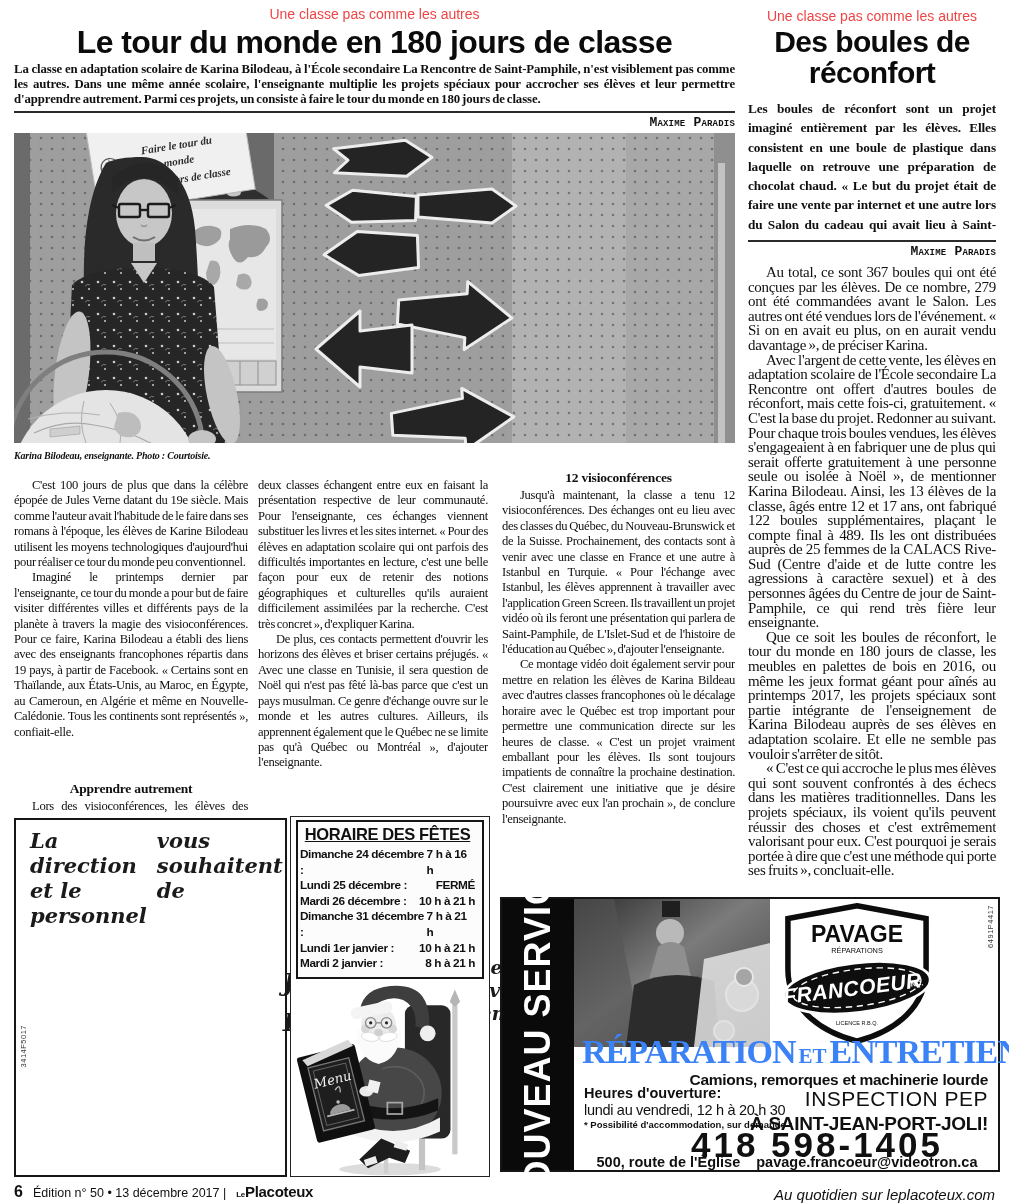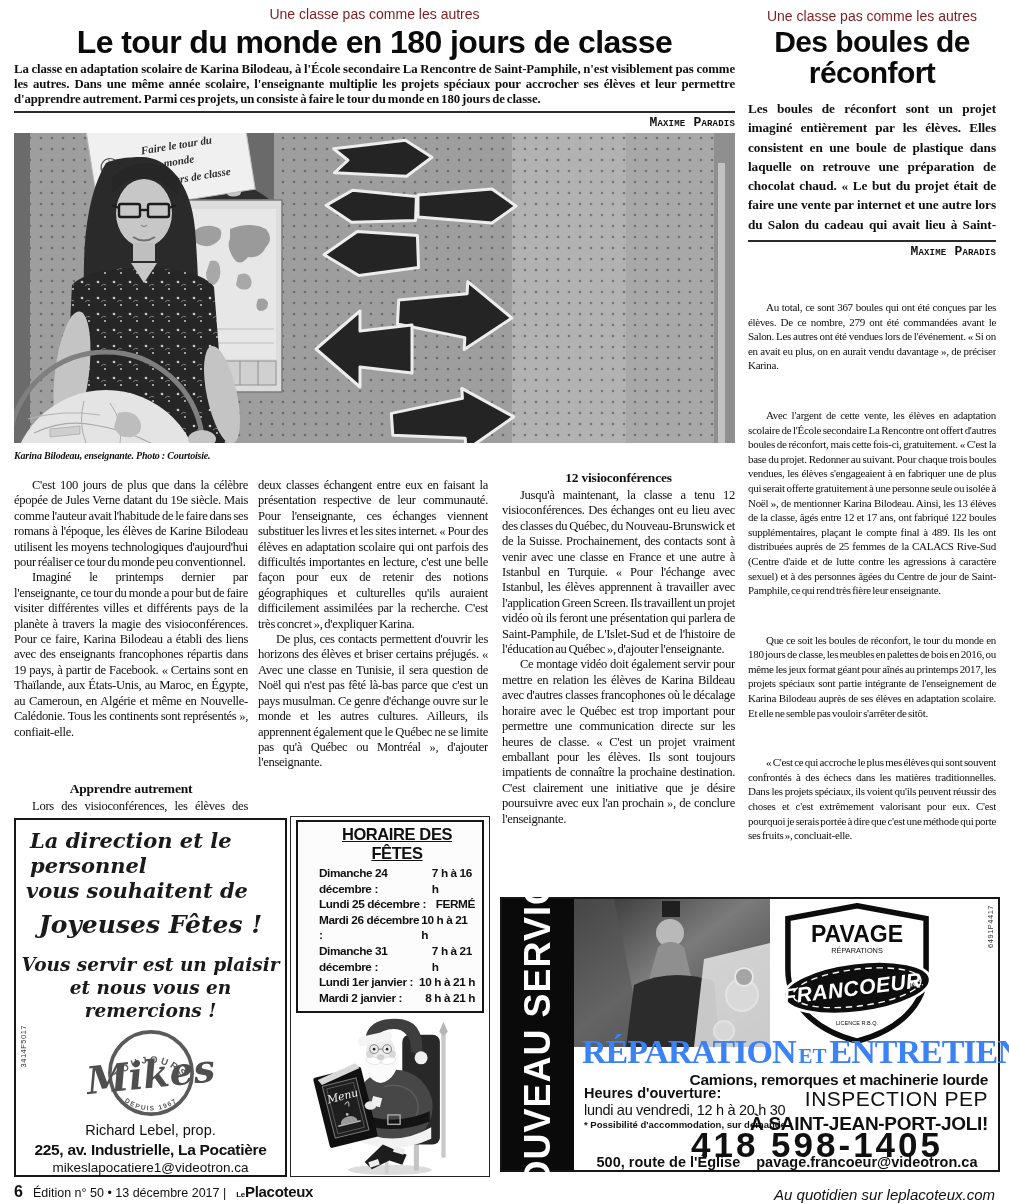--- a/index.html
+++ b/index.html
@@ -1,64 +1,64 @@
 <!DOCTYPE html>
 <html lang="fr"><head>
 <meta charset="utf-8">
 <style>
   html,body{margin:0;padding:0;background:#ffffff;}
   .page{position:relative;width:1009px;height:1204px;background:#fff;overflow:hidden;
         font-family:"Liberation Serif",serif;color:#101010;}
   .abs{position:absolute;}
 
   
-  .kicker{font-family:"Liberation Sans",sans-serif;font-size:14px;text-align:center;color:#7f1d1d;}
+  .kicker{font-family:"Liberation Sans",sans-serif;font-size:14px;text-align:center;color:#ef4444;}
   .main-headline{font-family:"Liberation Sans",sans-serif;font-weight:bold;font-size:32px;
                  letter-spacing:-0.6px;text-align:center;margin:0;color:#0b0b0b;white-space:nowrap;}
   .right-headline{font-family:"Liberation Sans",sans-serif;font-weight:bold;font-size:30px;
                   line-height:31px;letter-spacing:-0.6px;text-align:center;margin:0;color:#0b0b0b;}
   .lead{font-weight:bold;font-size:12.8px;line-height:14.9px;text-align:justify;
         word-spacing:-1px;letter-spacing:-0.1px;overflow:hidden;}
   .r-lead{font-weight:bold;font-size:13.3px;line-height:19.3px;text-align:justify;
         word-spacing:-0.5px;letter-spacing:-0.1px;overflow:hidden;}
   .rule{height:2px;background:#2b2b2b;}
   .byline{font-family:Liberation Mono, monospace;font-weight:bold;font-variant:small-caps;
           font-size:13px;text-align:right;letter-spacing:0.2px;}
   .caption{font-weight:bold;font-style:italic;font-size:10px;letter-spacing:-0.2px;}
   .body-col{overflow:hidden;}
   .body-col p{margin:0;font-size:12.6px;line-height:15.4px;text-align:justify;
               letter-spacing:-0.3px;word-spacing:-1px;hyphens:auto;}
   .body-col p.indent{text-indent:18px;}
-  .r-body p{font-size:11px;line-height:14.6px;margin-top:35px;}
+  .r-body p{font-size:15px;line-height:14.6px;}
   .subhead{font-weight:bold;font-size:13.5px;text-align:center;margin:6px 0 2px 0;letter-spacing:-0.2px;}
   .fulljust{text-align-last:justify;}
 
   
   .photo{left:14px;top:133px;width:721px;height:310px;background:#9e9e9e;}
 
   
   .ad-box{background:#fff;border:2px solid #161616;box-sizing:border-box;}
-  .mikes{left:14px;top:818px;width:273px;height:359px;display:flex;flex-direction:column;
+  .mikes{left:14px;top:818px;width:273px;height:359px;display:flex;flex-direction:row;
          align-items:center;padding-top:8px;}
   .script{font-family:"DejaVu Serif",serif;font-style:italic;font-weight:bold;color:#1a1a1a;}
   .mikes-g1{font-size:21px;align-self:flex-start;padding-left:14px;line-height:25px;}
   .mikes-g2{font-size:21px;align-self:flex-start;padding-left:10px;line-height:25px;}
   .mikes-main{font-size:25px;line-height:40px;margin-top:2px;}
   .mikes-t{font-size:18.5px;line-height:23px;text-align:center;}
   .mikes-owner{font-family:"Liberation Sans",sans-serif;font-size:14.5px;margin-top:2px;}
   .mikes-addr{font-family:"Liberation Sans",sans-serif;font-weight:bold;font-size:15.5px;letter-spacing:-0.3px;margin-top:3px;}
   .mikes-phone{font-family:"Liberation Sans",sans-serif;font-weight:bold;font-size:26px;letter-spacing:0.5px;}
   .mikes-email{font-family:"Liberation Sans",sans-serif;font-size:13.5px;margin-top:1px;}
   .vcode{font-family:"Liberation Sans",sans-serif;font-size:7.5px;color:#333;
          writing-mode:vertical-rl;transform:rotate(180deg);letter-spacing:0.5px;}
 
   .midad{left:290px;top:816px;width:200px;height:361px;border:1.5px solid #222;box-sizing:border-box;
          background:#fff;display:flex;flex-direction:column;align-items:center;}
   .horaire{margin-top:3px;width:188px;border:2.5px solid #161616;box-sizing:border-box;background:#fcfcfc;
-           padding:3px 7px 5px 21px;}
+           padding:3px 7px 5px 2px;}
   .horaire-title{font-family:"Liberation Sans",sans-serif;font-weight:bold;font-size:16.5px;
                  text-decoration:underline;text-align:center;letter-spacing:-0.4px;margin-bottom:3px;}
   .horaire-row{display:flex;justify-content:space-between;font-family:"Liberation Sans",sans-serif;
                font-weight:bold;font-size:11.8px;line-height:15.6px;letter-spacing:-0.4px;}
 
   .francoeur{left:500px;top:897px;width:500px;height:275px;}
   .nv-bar{left:0;top:0;width:72px;height:271px;background:#0a0a0a;display:flex;align-items:center;justify-content:center;}
   .nv-text{font-family:"Liberation Sans",sans-serif;font-weight:bold;font-size:36px;color:#fff;
            writing-mode:vertical-rl;transform:rotate(180deg);letter-spacing:1px;white-space:nowrap;}
   .fr-headline{left:80px;top:134px;white-space:nowrap;font-family:Liberation Serif, serif;

